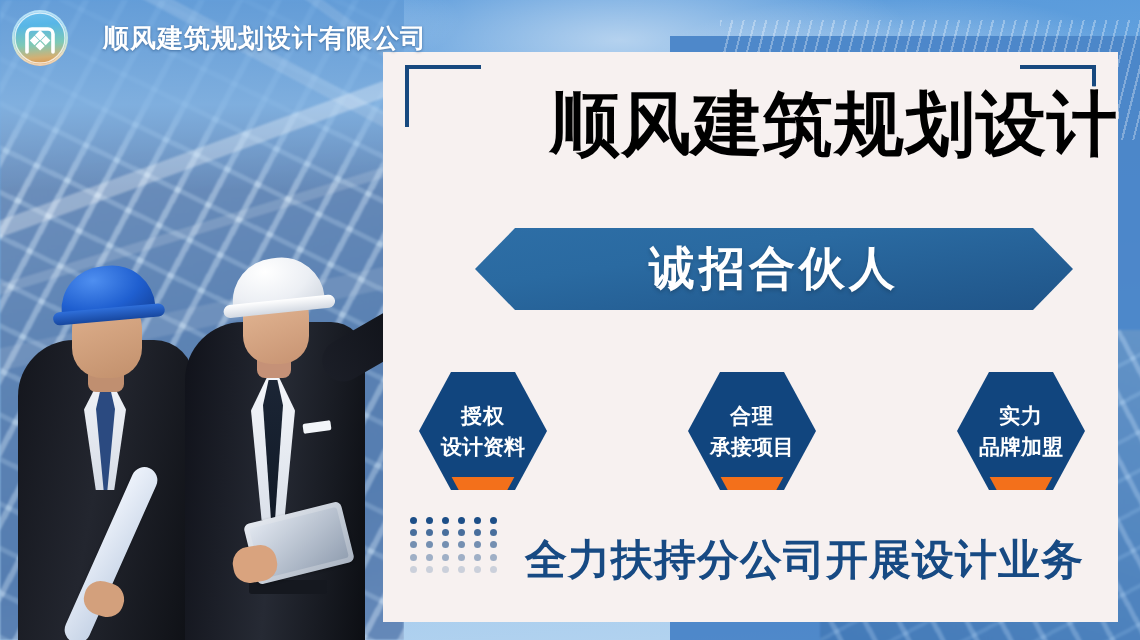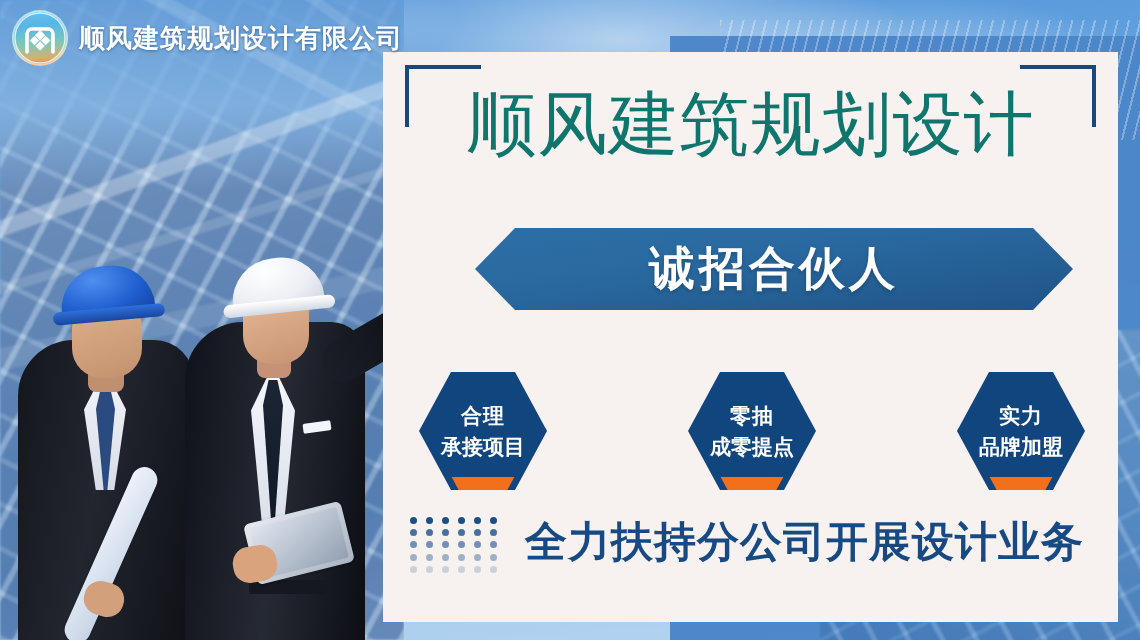--- a/index.html
+++ b/index.html
@@ -159,43 +159,43 @@
   
   .logo-wrap{
     position:absolute;left:12px;top:10px;display:flex;align-items:center;gap:11px;z-index:30;
   }
   .logo-mark{
     width:56px;height:56px;border-radius:50%;position:relative;flex:0 0 auto;
     background:linear-gradient(175deg,#6fc0ee 0%,#57b6e7 28%,#7ec9b6 60%,#d3b073 82%,#e08a3c 100%);
     box-shadow:0 0 0 2px rgba(255,255,255,.55) inset;
   }
   .logo-mark svg{position:absolute;inset:0;}
-  .logo-txt{display:flex;flex-direction:column;line-height:1;}
+  .logo-txt{display:flex;flex-direction:column;line-height:1;margin-left:24px;}
   .logo-cn{
     font-size:26px;font-weight:700;color:#fff;letter-spacing:1px;
     text-shadow:0 1px 3px rgba(20,60,110,.55);
   }
   .logo-en{
     font-size:13.5px;color:#f2f7fd;letter-spacing:.9px;margin-top:6px;
     text-shadow:0 1px 2px rgba(20,60,110,.5);
   }
 
   
   .panel{
     position:absolute;left:383px;top:52px;width:735px;height:570px;
     background:#f7f1f0;z-index:20;
   }
   .corner{position:absolute;border-color:#17497f;border-style:solid;}
   .corner-tl{left:22px;top:13px;width:72px;height:58px;border-width:4px 0 0 4px;}
   .corner-tr{right:22px;top:13px;width:72px;height:58px;border-width:4px 4px 0 0;}
 
   
   .headline{
-    position:absolute;left:0;right:0;top:26px;text-align:center;
-    font-size:70px;font-weight:400;letter-spacing:1px;color:#0f766e;
+    position:absolute;left:0;right:0;top:26px;text-align:right;
+    font-size:70px;font-weight:700;letter-spacing:1px;color:#000000;
     font-family:"DejaVu Sans","Liberation Sans",sans-serif;
     -webkit-text-stroke:7px #f7f1f0;
     paint-order:stroke fill;
     text-shadow:
       3px 0 0 #f7f1f0,-3px 0 0 #f7f1f0,0 3px 0 #f7f1f0,0 -3px 0 #f7f1f0;
   }
   .headline span{
     -webkit-text-stroke:0;
   }
 
@@ -232,22 +232,22 @@
   .badge .l2{color:#fff;font-size:21px;font-weight:700;letter-spacing:0px;
     font-family:"DejaVu Sans","Liberation Sans",sans-serif;}
   .badge .hexfoot{
     position:absolute;left:0;right:0;bottom:0;height:13px;
     background:#f3701b;
     clip-path:polygon(25.5% 0,74.5% 0,69% 100%,31% 100%);
   }
 
   
   .bottom{
-    position:absolute;left:22px;right:10px;bottom:24px;height:84px;
-    display:flex;align-items:flex-start;
+    position:absolute;left:22px;right:10px;bottom:34px;height:84px;
+    display:flex;align-items:flex-end;
   }
   .dots{width:96px;height:74px;display:grid;
     grid-template-columns:repeat(6,1fr);grid-template-rows:repeat(6,1fr);
     gap:0;flex:0 0 auto;margin-right:24px;}
   .dots i{width:7px;height:7px;border-radius:50%;background:#1c4e87;justify-self:center;align-self:center;display:block;}
   .tagline{
     font-size:42px;font-weight:700;color:#174a83;letter-spacing:1px;white-space:nowrap;
     font-family:"DejaVu Sans","Liberation Sans",sans-serif;
   }
 </style>
@@ -320,36 +320,36 @@
     <div class="headline">
       <span>顺风建筑规划设计</span>
     </div>
 
     <div class="hexbanner">
       <div class="t">诚招合伙人</div>
     </div>
 
     <div class="badges">
 
+      <div class="badge">
+        <div class="hexbody">
+          <div class="l1">授权</div>
+          <div class="l2">设计资料</div>
+        </div>
+        <div class="hexfoot"></div>
+      </div>
 
       <div class="badge">
         <div class="hexbody">
           <div class="l1">合理</div>
           <div class="l2">承接项目</div>
         </div>
         <div class="hexfoot"></div>
       </div>
 
-      <div class="badge">
-        <div class="hexbody">
-          <div class="l1">零抽</div>
-          <div class="l2">成零提点</div>
-        </div>
-        <div class="hexfoot"></div>
-      </div>
 
       <div class="badge">
         <div class="hexbody">
           <div class="l1">实力</div>
           <div class="l2">品牌加盟</div>
         </div>
         <div class="hexfoot"></div>
       </div>
 
     </div>

